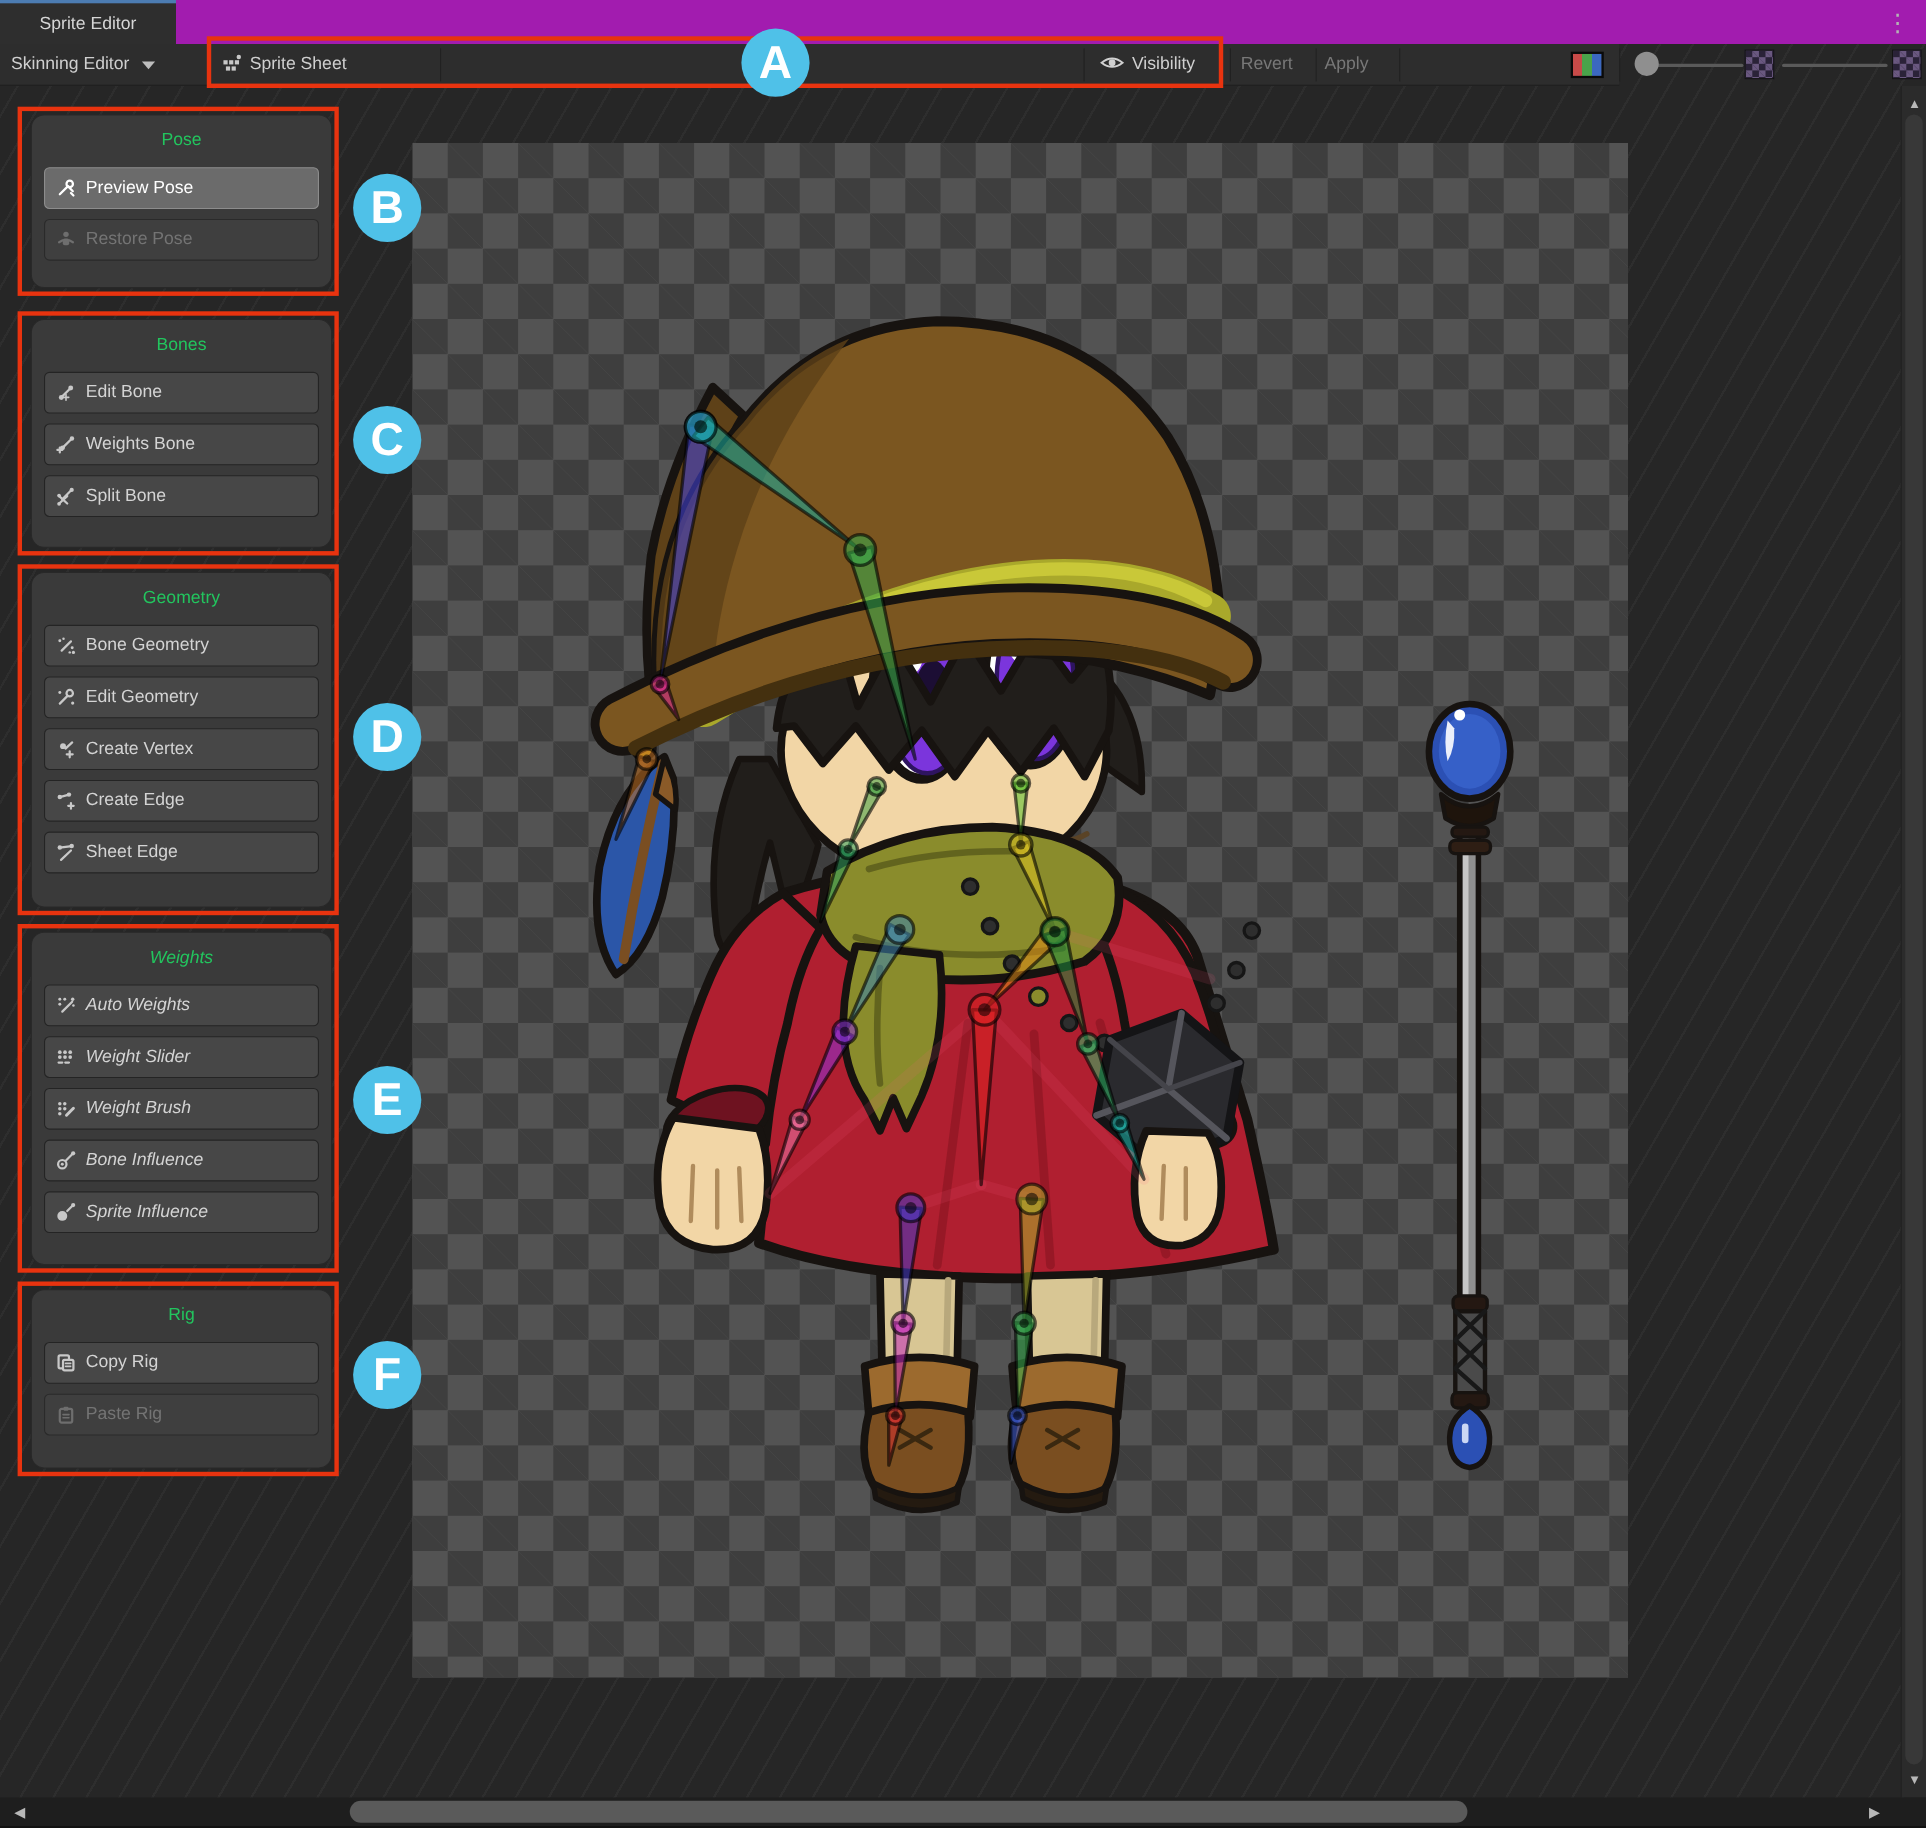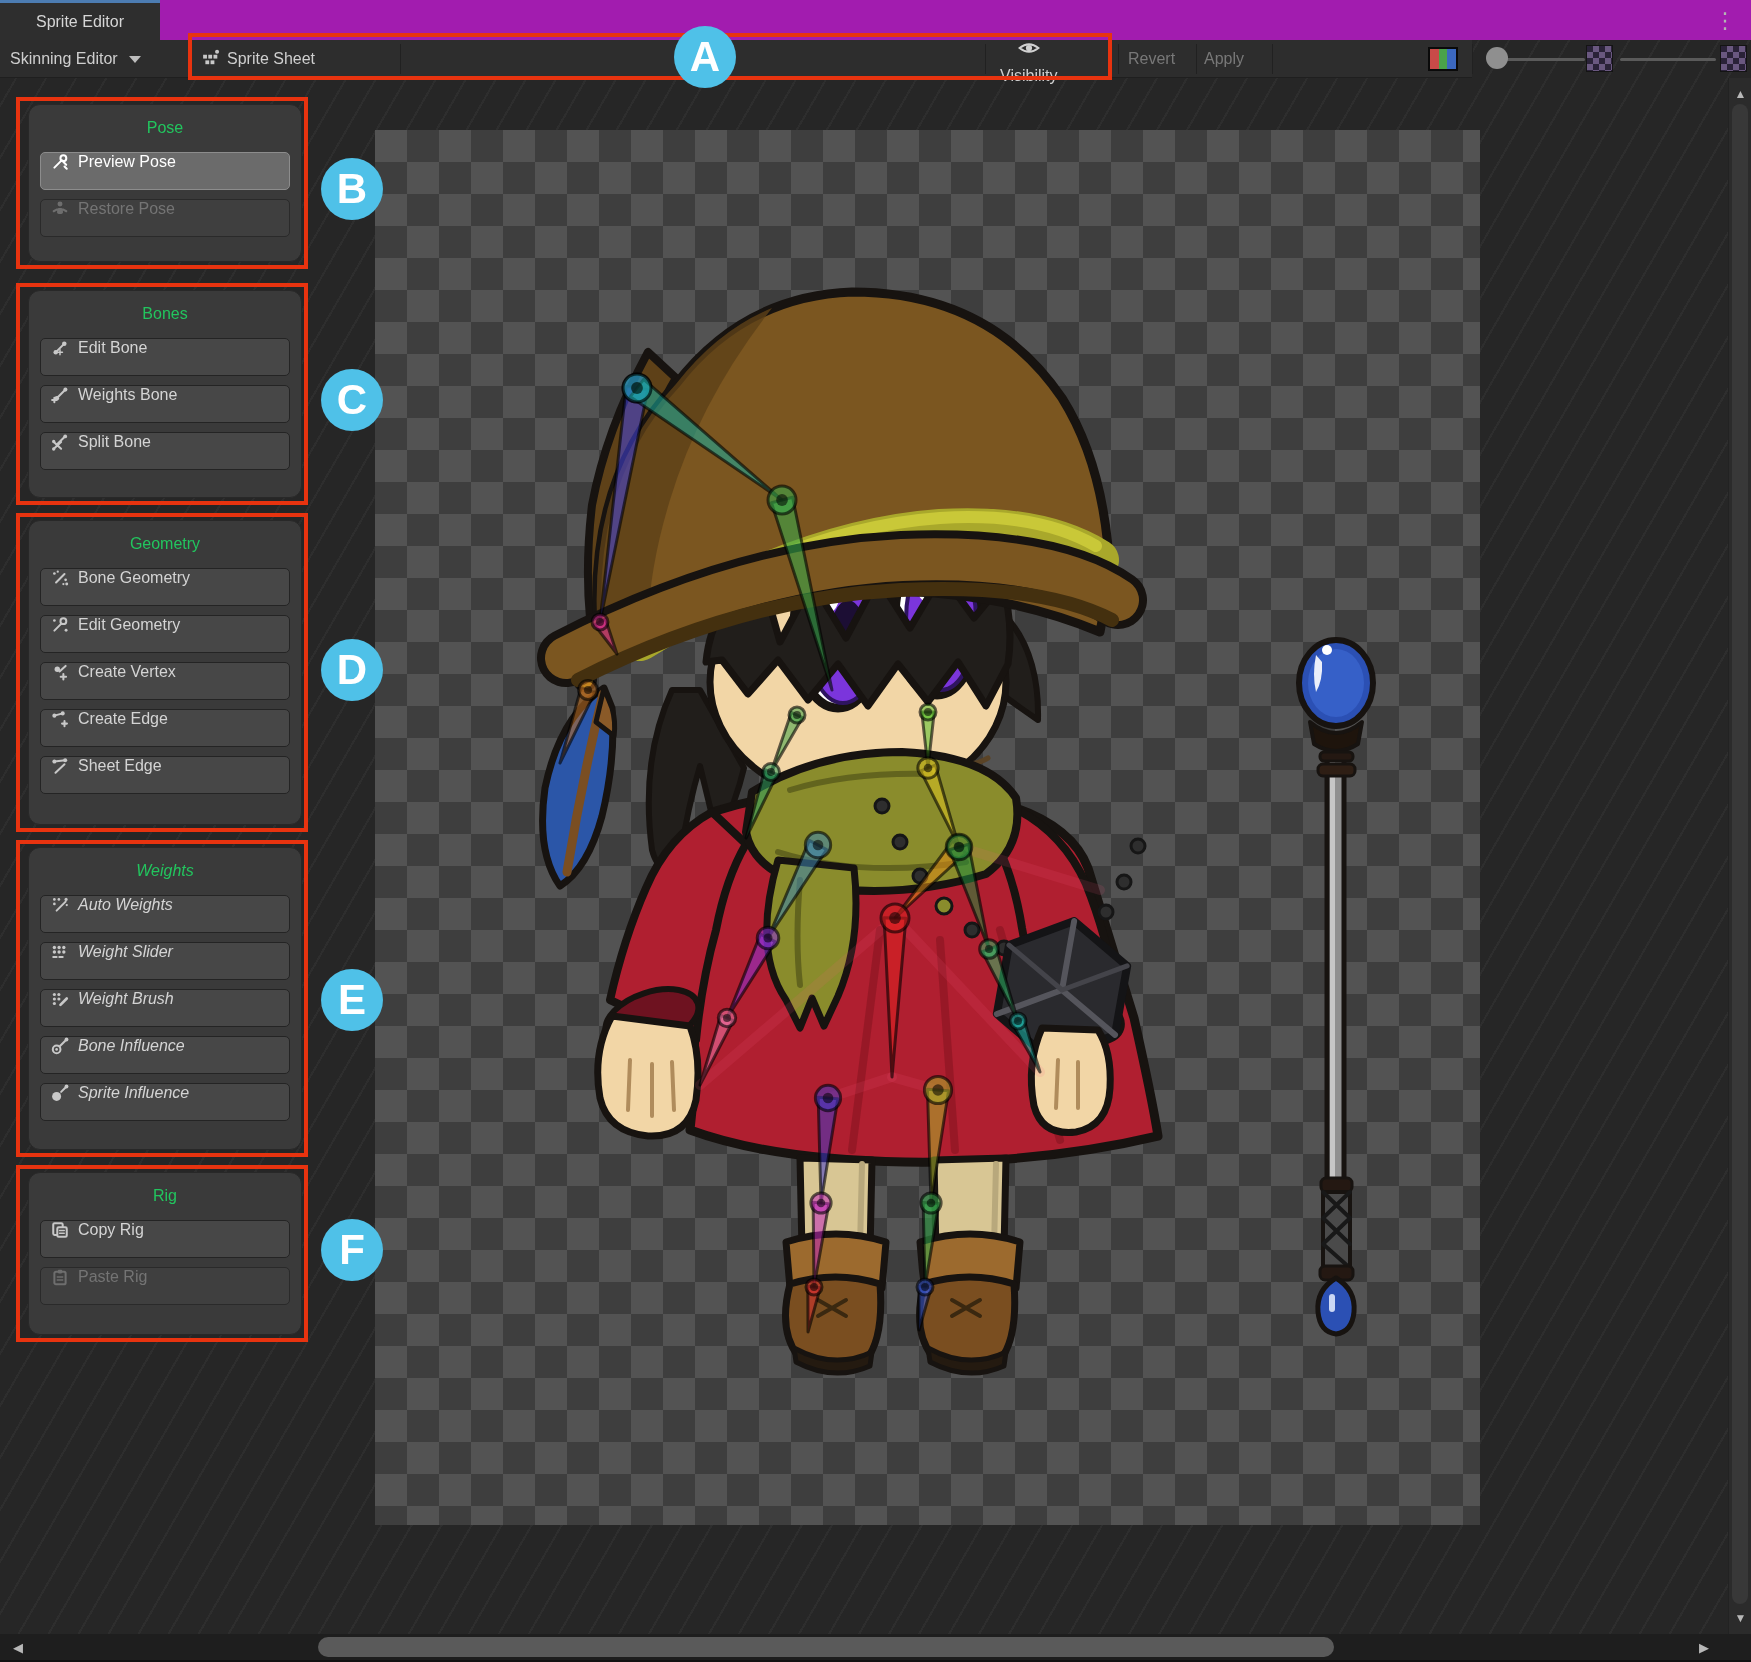--- a/index.html
+++ b/index.html
@@ -19,21 +19,21 @@
   }
   #menu-dots{position:absolute;right:18px;top:4px;width:16px;height:34px;color:#B4B4B4;font-size:22px;
     display:flex;align-items:center;justify-content:center;letter-spacing:0;}
   
   #toolbar{position:absolute;left:0;top:40px;width:1472px;height:38px;background:#2D2D2D;border-bottom:1px solid #1F1F1F;box-sizing:border-box;}
   .tb-item{position:absolute;top:0;height:38px;display:flex;align-items:center;color:#CFCFCF;font-size:16px;gap:7px;}
   #skinning-dropdown{left:10px;}
   .caret-down{width:0;height:0;border-left:6px solid transparent;border-right:6px solid transparent;border-top:7px solid #BDBDBD;margin-left:4px;}
   .tb-sep{position:absolute;top:4px;width:1px;height:30px;background:#212121;}
   #btn-sprite-sheet{left:202px;}
-  #btn-visibility{left:1000px;flex-direction:column;}
+  #btn-visibility{left:1000px;}
   .tb-disabled{color:#787878;justify-content:flex-end;}
   #btn-revert{left:1128px;}
   #btn-apply{left:1204px;}
   #color-swatch{position:absolute;left:1428px;top:7px;width:30px;height:24px;border:2px solid #0A0A0A;box-sizing:border-box;
     background:linear-gradient(90deg,#C84A48 0 33%,#4AA34A 33% 66%,#3B68C0 66% 100%);}
   .slider-track{position:absolute;top:18px;height:3px;background:#5A5A5A;border-radius:2px;}
   #slider-knob{position:absolute;left:1486px;top:7px;width:22px;height:22px;border-radius:50%;background:#8F8F8F;}
   .mosaic{position:absolute;top:5px;width:27px;height:27px;border:1px solid #141414;box-sizing:border-box;
     background-image:
       linear-gradient(45deg,#6A5880 25%,transparent 25%,transparent 75%,#6A5880 75%),
@@ -41,21 +41,21 @@
     background-color:#2A2238;background-size:12px 12px;background-position:0 0,6px 6px;}
   
   .redbox{position:absolute;border:4px solid var(--ann);box-sizing:border-box;pointer-events:none;z-index:30;}
   .badge{position:absolute;width:62px;height:62px;border-radius:50%;background:var(--badge);color:#FFFFFF;
     font-weight:bold;font-size:42px;display:flex;align-items:center;justify-content:center;z-index:40;}
   
   .panel{position:absolute;left:28px;width:274px;background:#3A3A3A;border:1px solid #282828;border-radius:12px;
     box-sizing:border-box;padding:8px 11px;z-index:10;}
   .panel-title{height:30px;line-height:30px;text-align:center;color:#22c55e;font-size:16px;margin-bottom:4px;}
   .pbtn{height:38px;margin-top:9px;background:#474747;border:1px solid #242424;border-radius:5px;
-    color:#D4D4D4;font-size:16px;display:flex;align-items:flex-start;gap:9px;padding:0 10px;box-sizing:border-box;}
+    color:#D4D4D4;font-size:16px;display:flex;align-items:center;gap:9px;padding:0 10px;box-sizing:border-box;}
   .pbtn.selected{background:#6B6B6B;border-color:#8C8C8C;color:#FFFFFF;}
   .pbtn.disabled{background:#3F3F3F;border-color:#2A2A2A;color:#747474;}
   .pbtn .ic{flex:0 0 18px;height:18px;display:flex;align-items:center;justify-content:center;}
   
   #canvas{position:absolute;left:375px;top:130px;width:1105px;height:1395px;
     background-color:var(--chk-l);
     background-image:
       linear-gradient(45deg,var(--chk-d) 25%,transparent 25%,transparent 75%,var(--chk-d) 75%),
       linear-gradient(45deg,var(--chk-d) 25%,transparent 25%,transparent 75%,var(--chk-d) 75%);
     background-size:64px 64px;background-position:0 0,32px 32px;}

